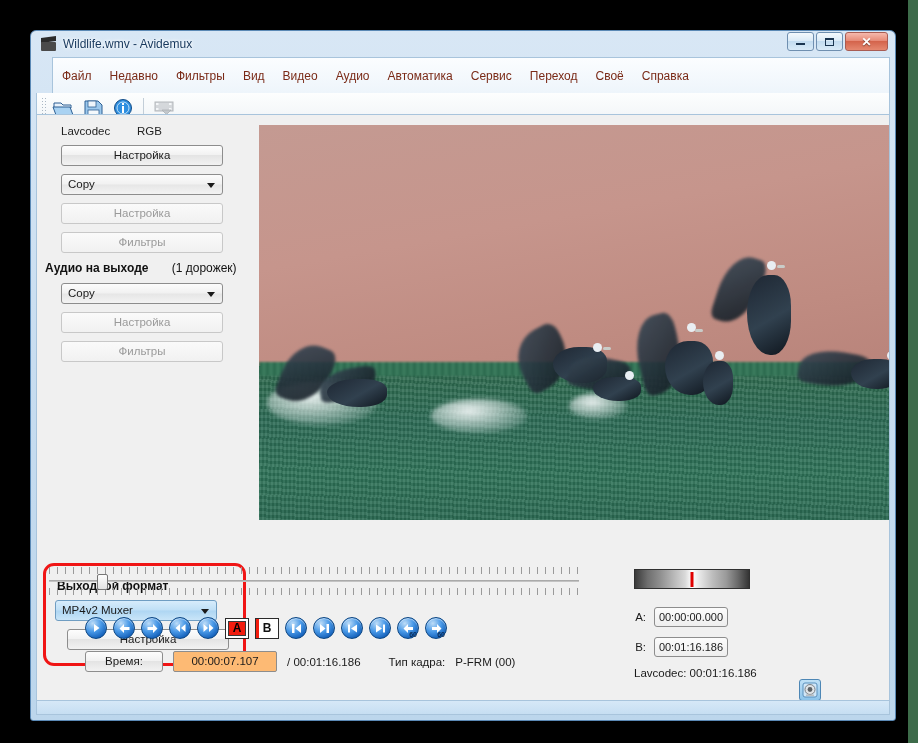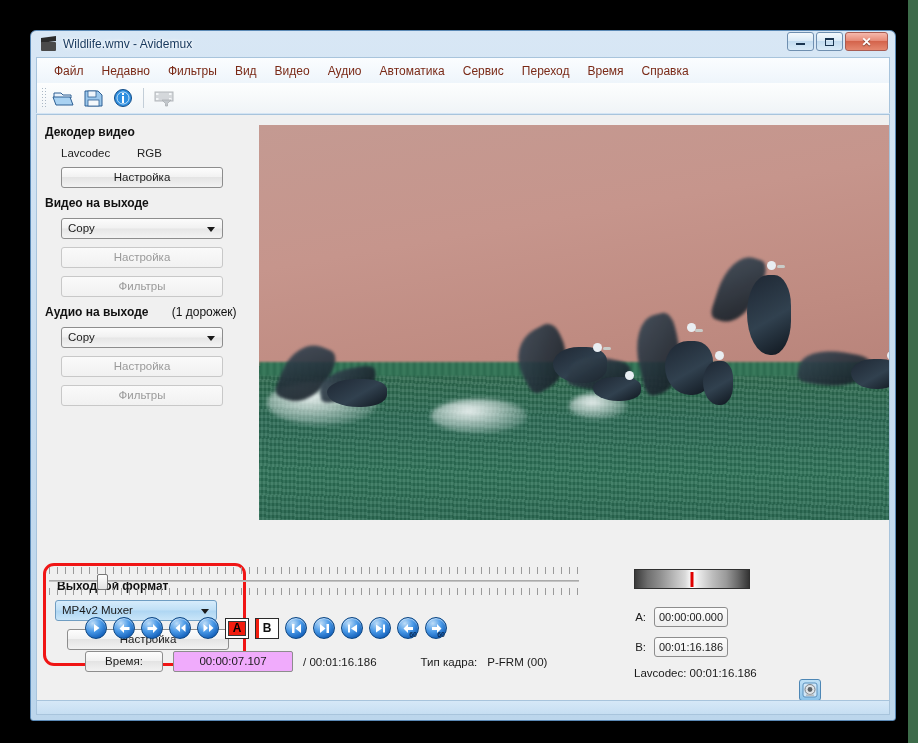--- a/index.html
+++ b/index.html
@@ -70,25 +70,25 @@
     background: linear-gradient(180deg,#f5b9ad 0%,#e68b78 45%,#d4644c 50%,#e58870 100%);
   }
   .win-btn .glyph { font-size: 11px; color: #1b3550; line-height: 1; }
   .win-btn.close .glyph { color: #ffffff; font-size: 12px; font-weight: bold;
     text-shadow: 0 1px 1px rgba(0,0,0,.45); }
   .min-bar { width: 9px; height: 2px; background:#1b3550; margin-top:5px; }
   .max-sq { width: 9px; height: 8px; border:1px solid #1b3550; border-top-width:2px; }
 
   
   #menubar {
-    height: 26px;
+    height: 36px;
     background: linear-gradient(180deg,#fbfdff 0%, #eef5fb 100%);
     border: 1px solid #a8c4dc; border-bottom: none;
     display: flex; align-items: center;
-    padding-left: 8px;
+    margin-left: 16px;
   }
   .menu-item {
     font-size: 12px; color: #7a2a17;
     padding: 3px 9px; cursor: default; white-space: nowrap;
   }
 
   
   #toolbar {
     height: 30px;
     background: linear-gradient(180deg,#fdfefe 0%, #f0f4f7 100%);
@@ -303,22 +303,22 @@
     position:absolute; left: 48px; top: 92px;
     display:flex; align-items:center; gap:10px;
     font-size:11.5px; color:#1a1a1a;
   }
   #btn-time {
     width: 78px; height:21px; line-height:19px; text-align:center;
     background: linear-gradient(180deg,#fdfdfd 0%,#f2f2f2 45%,#e4e4e4 50%,#f2f2f2 100%);
     border:1px solid #8d8d8d; border-radius:3px; font-size:11.5px;
   }
   #time-input {
-    width: 120px; height:21px; line-height:19px;
-    background:#f0abfc; border:1px solid #8d8d8d; border-radius:2px;
+    width: 104px; height:21px; line-height:19px;
+    background:#fdba74; border:1px solid #8d8d8d; border-radius:2px;
     text-align:center; font-size:11.5px;
   }
 
   
   #navstrip {
     position:absolute; left: 597px; top: 10px;
     width: 116px; height: 20px;
     border:1px solid #303030;
     background: linear-gradient(90deg,
       #3a3a3a 0%, #6e6e6e 11%, #8f8f8f 22%, #b8b8b8 34%,
@@ -402,21 +402,21 @@
     <div id="menubar">
       <div class="menu-item">Файл</div>
       <div class="menu-item">Недавно</div>
       <div class="menu-item">Фильтры</div>
       <div class="menu-item">Вид</div>
       <div class="menu-item">Видео</div>
       <div class="menu-item">Аудио</div>
       <div class="menu-item">Автоматика</div>
       <div class="menu-item">Сервис</div>
       <div class="menu-item">Переход</div>
-      <div class="menu-item">Время</div>
+      <div class="menu-item">Своё</div>
       <div class="menu-item">Справка</div>
     </div>
 
     <div id="toolbar">
       <div class="grip"></div>
       <div class="tb-btn">
         <svg width="22" height="20" viewBox="0 0 22 20">
           <path d="M2 5 h7 l2 2 h8 v3 H2z" fill="#e8f1fa" stroke="#2d5f93" stroke-width="1"></path>
           <path d="M1 9 h17 l3 8 H4z" fill="#a9d2f2" stroke="#2d5f93" stroke-width="1"></path>
         </svg>
@@ -446,28 +446,26 @@
           <rect x="15" y="9" width="2.5" height="2" fill="#f2f4f6"></rect>
           <path d="M8 11 h9 l-3.5 3.5 V17 h-2 v-2.5z" fill="#9aa0a7" stroke="#6e747a" stroke-width=".8"></path>
         </svg>
       </div>
     </div>
 
     <div id="client">
 
       <div id="leftpanel">
 
-        <div class="section-head">Декодер видео</div>
         <div class="codec-line">
           <span class="name">Lavcodec</span>
           <span>RGB</span>
         </div>
         <div class="btn">Настройка</div>
 
-        <div class="section-head">Видео на выходе</div>
         <div class="combo">
           <span>Copy</span>
           <span class="arrow"></span>
         </div>
         <div class="btn disabled">Настройка</div>
         <div class="btn disabled">Фильтры</div>
 
         <div class="section-head">
           <span>Аудио на выходе</span>
           <span class="sub">(1 дорожек)</span>
@@ -620,21 +618,21 @@
                 <path d="M7 1 L11.5 5.5 L7 10 V7 H2 V4 H7z" fill="#fff"></path>
               </svg>
             <span class="lbl60">60</span>
           </div>
         </div>
 
         <div id="timerow">
           <div id="btn-time">Время:</div>
           <div id="time-input">00:00:07.107</div>
           <span>/ 00:01:16.186</span>
-          <span style="margin-left:34px">Тип кадра:</span>
+          <span style="margin-left:18px">Тип кадра:</span>
           <span>P-FRM (00)</span>
         </div>
 
         <div id="navstrip">
           <div class="redmark"></div>
         </div>
 
         <div class="ab-row" style="left:597px; top:48px;">
           <span class="lab">A:</span>
           <div class="ab-field">00:00:00.000</div>

